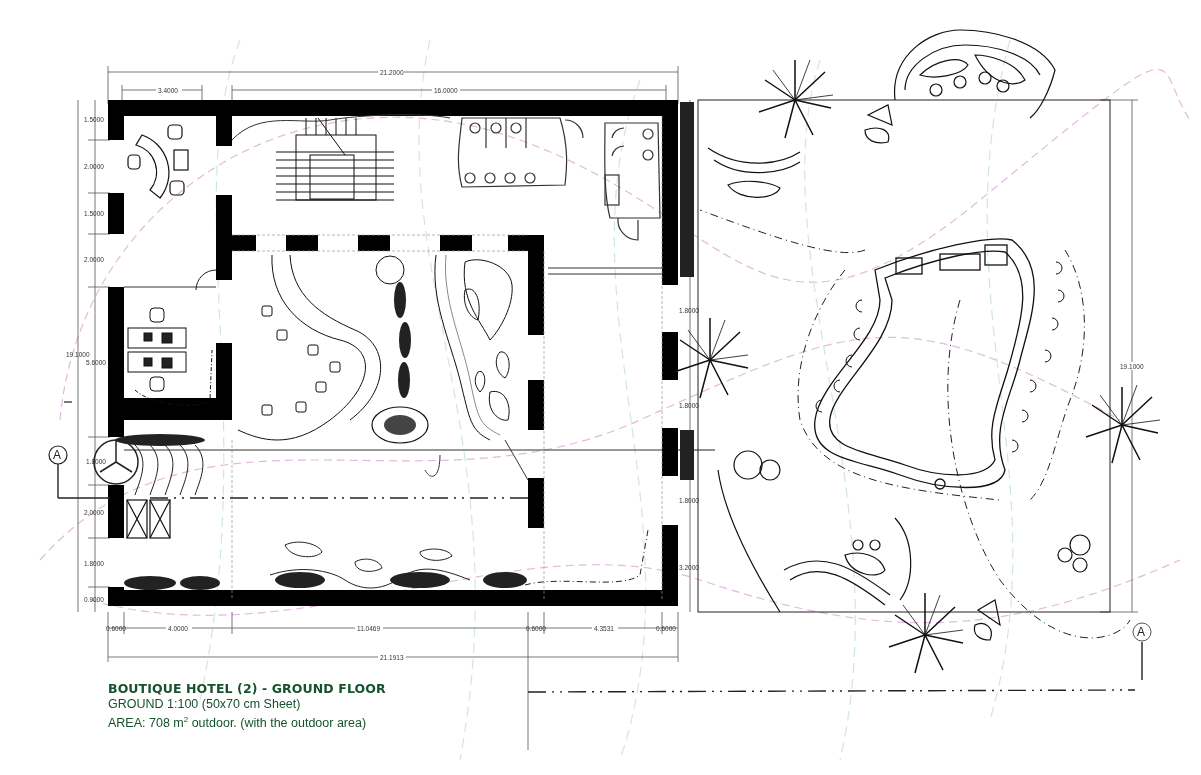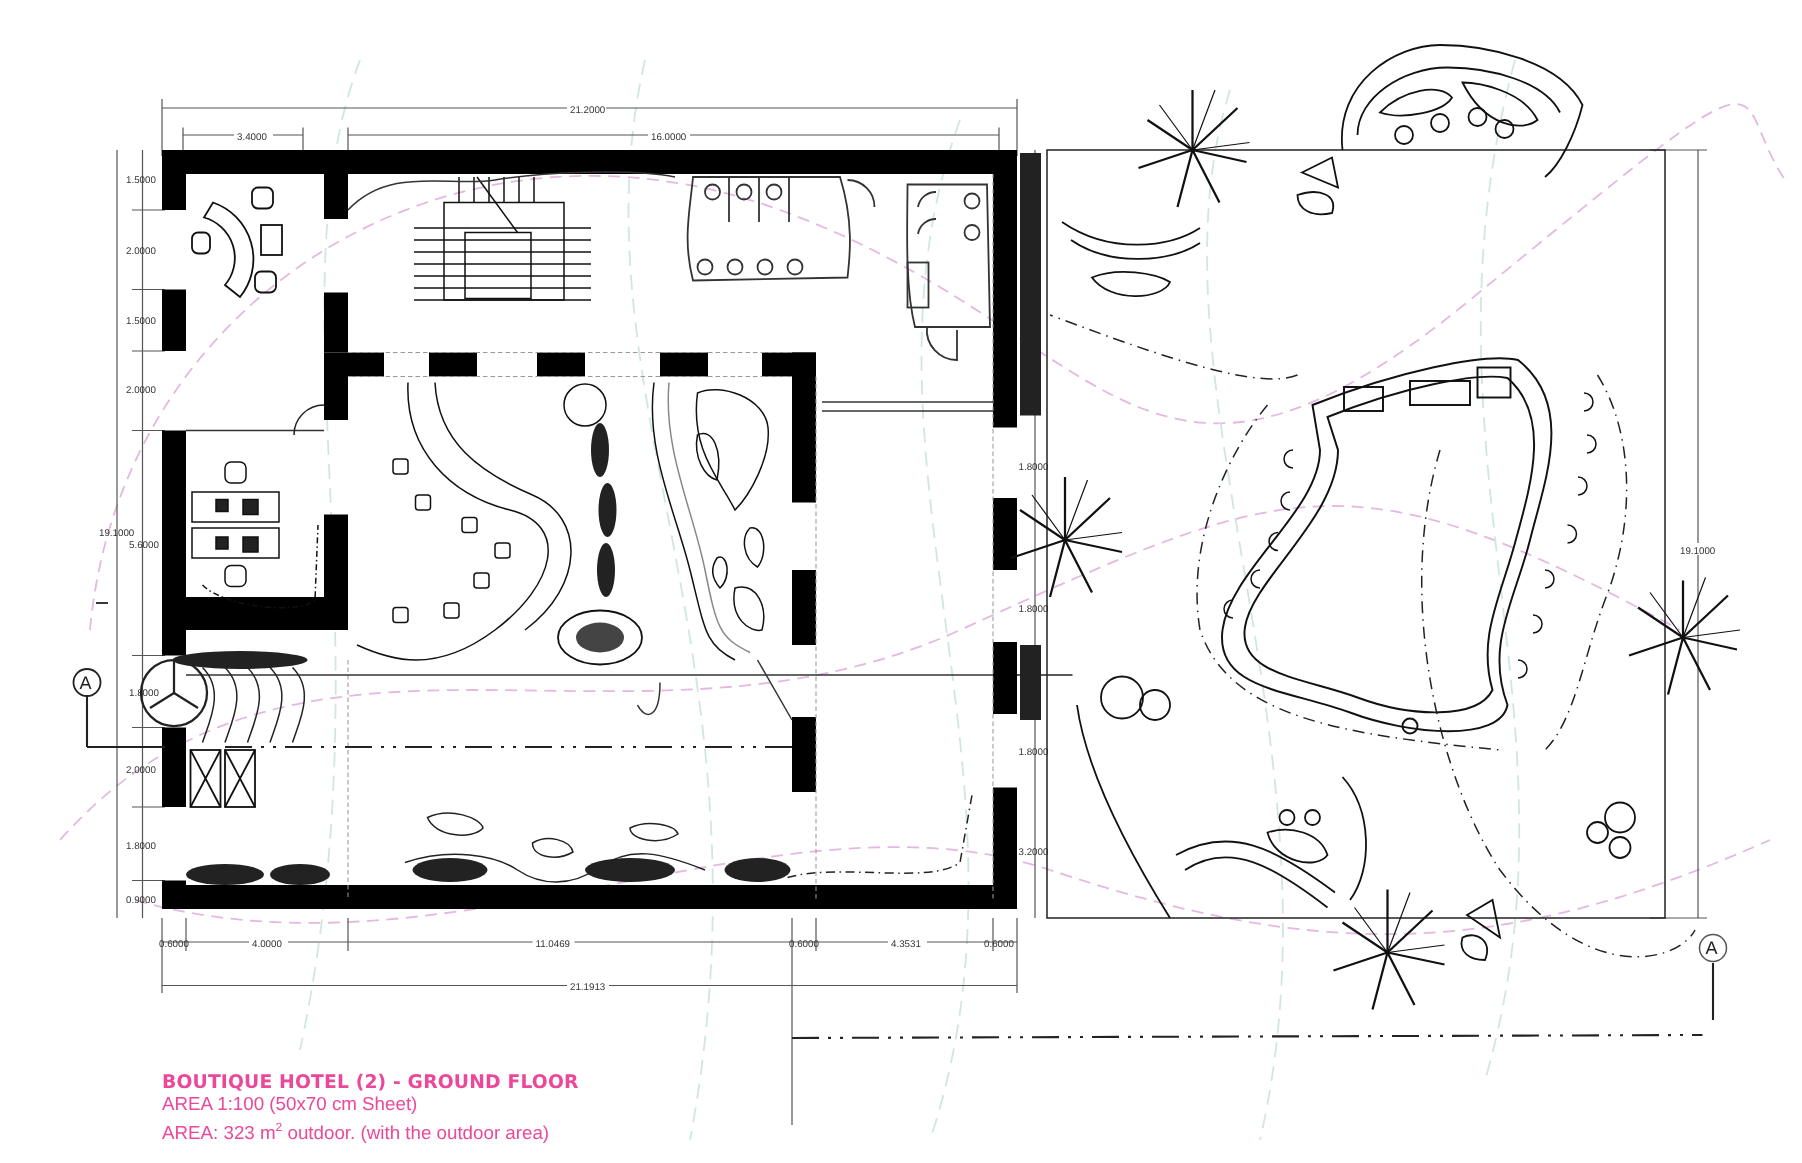--- a/index.html
+++ b/index.html
@@ -1,19 +1,19 @@
 <!DOCTYPE html>
 <html><head>
 <meta charset="utf-8">
 <style>
   html, body { margin:0; padding:0; background:#ffffff; }
   body { width:1201px; height:775px; position:relative; overflow:hidden; font-family:"Liberation Sans", sans-serif; }
   #plan { position:absolute; left:0; top:0; width:1201px; height:775px; }
   .dimtxt { font-family:"Liberation Sans", sans-serif; font-size:6.5px; fill:#333; }
-  .title-block { position:absolute; left:108px; top:713px; color:#ec4899; }
+  .title-block { position:absolute; left:108px; top:681px; color:#14532d; }
   .title-block .t1 { font-family:"DejaVu Sans", sans-serif; font-weight:bold; font-size:12.5px; letter-spacing:0.1px; }
   .title-block .t2, .title-block .t3 { font-family:"Liberation Sans", sans-serif; font-size:12.5px; line-height:16px; }
   .title-block sup { font-size:8px; }
   .sec-label { font-family:"Liberation Sans", sans-serif; font-size:12px; fill:#222; }
 </style>
 </head>
 <body>
 
 <svg id="plan" viewBox="0 0 1201 775" xmlns="http://www.w3.org/2000/svg">
 
@@ -389,15 +389,15 @@
     <path d="M975 625 C 985 620, 995 628, 990 640 C 980 640, 972 635, 975 625 Z"></path>
     <circle cx="748" cy="465" r="14"></circle>
       <circle cx="770" cy="470" r="10"></circle>
     <path d="M718 470 C 725 520, 760 580, 780 612"></path>
   </g>
   <path d="M960 300 C 930 400, 960 520, 1000 580 C 1060 660, 1120 640, 1130 620" stroke="#222" stroke-dasharray="8 4 1 4" fill="none"></path>
 </svg>
 
 <div class="title-block">
   <div class="t1">BOUTIQUE HOTEL (2) - GROUND FLOOR</div>
-  <div class="t2">AREA 1:100 (50x70 cm Sheet)</div>
-  <div class="t3"><span>AREA: 323 m</span><sup>2</sup><span> outdoor. (with the outdoor area)</span></div>
+  <div class="t2">GROUND 1:100 (50x70 cm Sheet)</div>
+  <div class="t3"><span>AREA: 708 m</span><sup>2</sup><span> outdoor. (with the outdoor area)</span></div>
 </div>
 
 </body></html>

